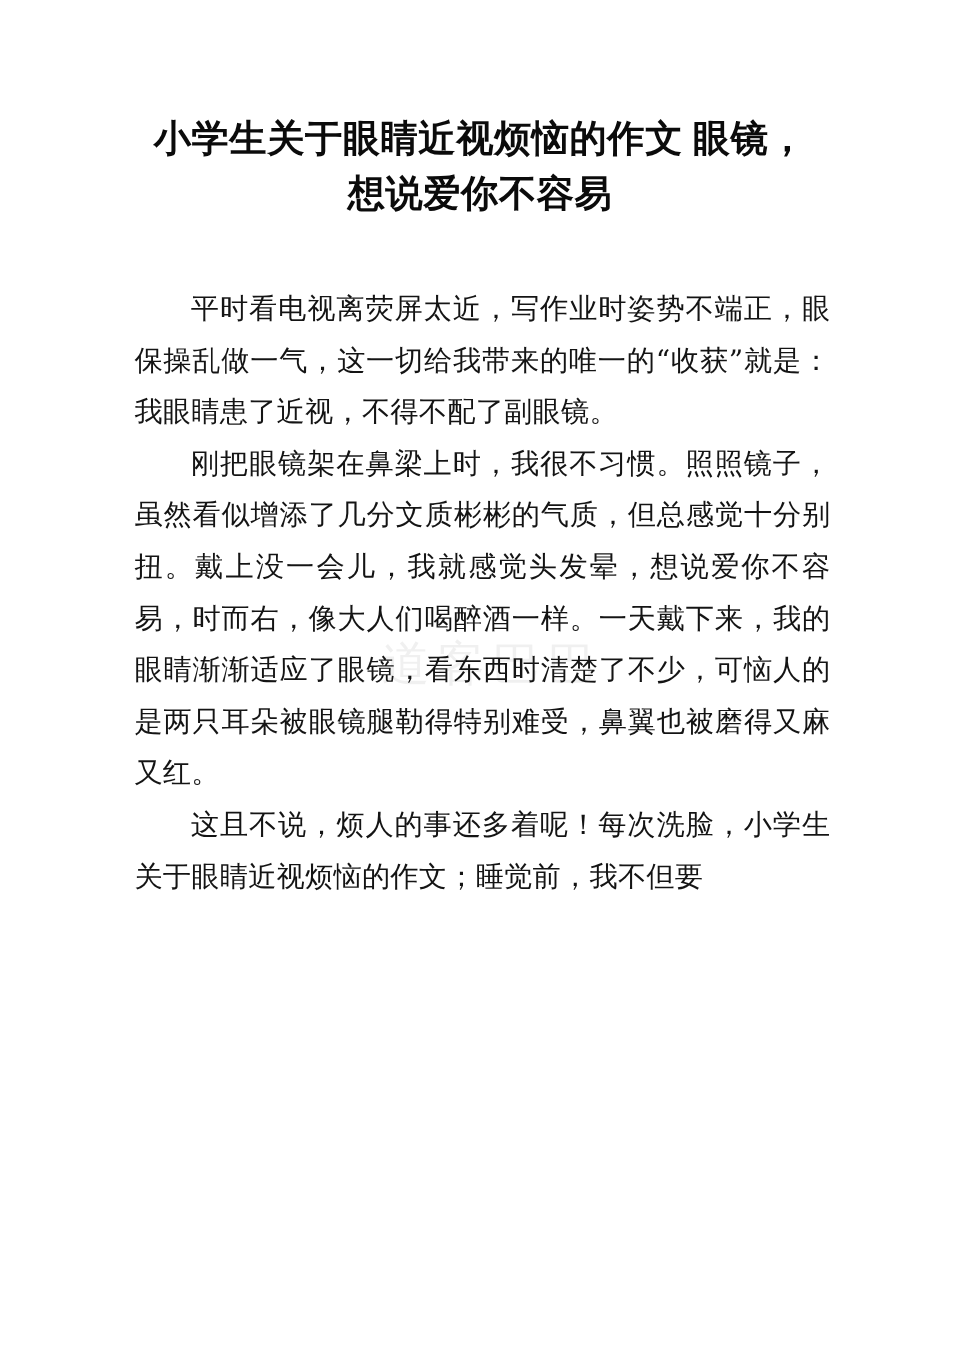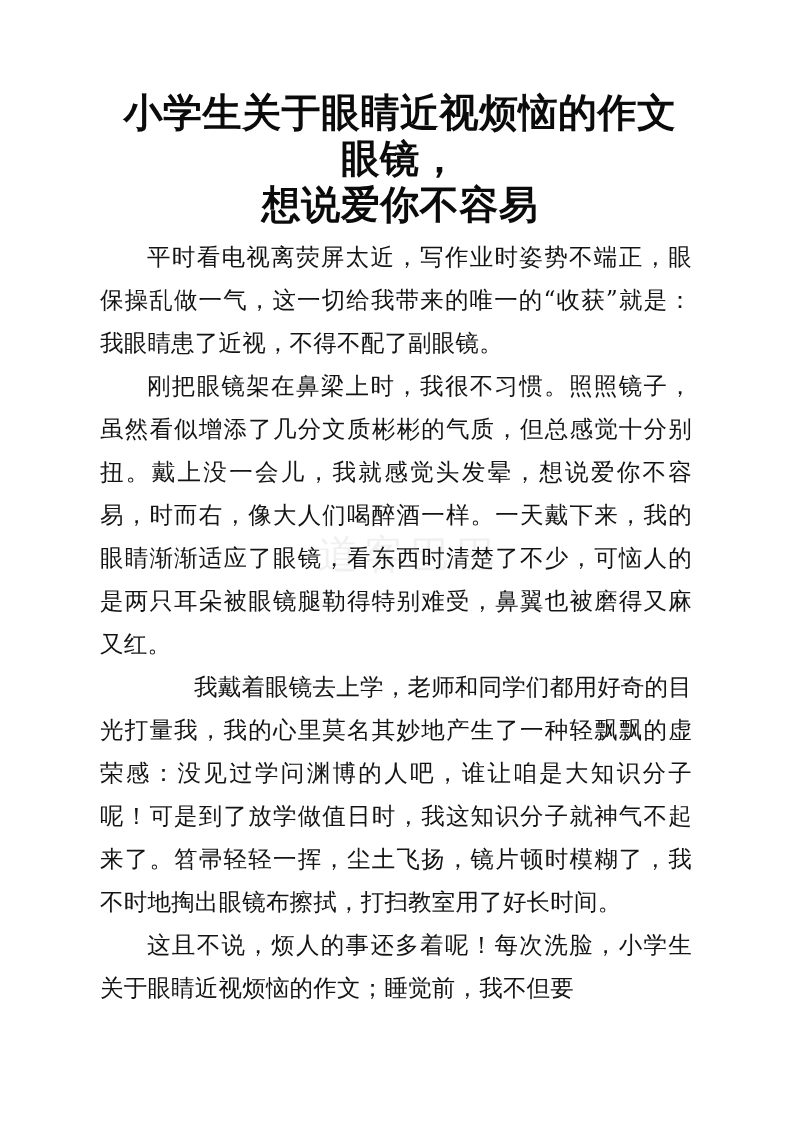--- a/index.html
+++ b/index.html
@@ -22,23 +22,23 @@
     box-sizing: border-box;
   }
 
   
   .doc-title {
     position: absolute;
     left: 100px;
     top: 93px;
     width: 600px;
     text-align: center;
-    font-family: Liberation Mono, monospace;
+    font-family: Liberation Serif, serif;
     font-weight: bold;
-    font-size: 39px;
+    font-size: 31px;
     line-height: 46px;
     color: #0b0b0b;
     letter-spacing: 0.5px;
     white-space: pre-line;
   }
 
   
   .doc-body {
     position: absolute;
     left: 100px;
@@ -51,21 +51,21 @@
     font-size: 23.5px;
     line-height: 43px;
     color: #141414;
     text-align: justify;
     text-justify: inter-character;
     margin: 0 0 0 0;
     letter-spacing: 0.2px;
     word-break: break-all;
   }
 
-  .para.indent-2 { text-indent: 2em; }
+  .para.indent-2 { text-indent: 2em; margin-left: 12px; }
   .para.indent-4 { text-indent: 4em; }
 
   
   .watermark {
     position: absolute;
     left: 0;
     top: 5px;
     width: 800px;
     height: 967px;
     pointer-events: none;
@@ -96,17 +96,16 @@
   <div class="watermark">
     <div class="watermark-text">道客巴巴</div>
   </div>
 
   <div class="doc-title">小学生关于眼睛近视烦恼的作文  眼镜，
 想说爱你不容易</div>
 
   <div class="doc-body">
     <p class="para indent-2">平时看电视离荧屏太近，写作业时姿势不端正，眼保操乱做一气，这一切给我带来的唯一的“收获”就是：我眼睛患了近视，不得不配了副眼镜。</p>
     <p class="para indent-2">刚把眼镜架在鼻梁上时，我很不习惯。照照镜子，虽然看似增添了几分文质彬彬的气质，但总感觉十分别扭。戴上没一会儿，我就感觉头发晕，想说爱你不容易，时而右，像大人们喝醉酒一样。一天戴下来，我的眼睛渐渐适应了眼镜，看东西时清楚了不少，可恼人的是两只耳朵被眼镜腿勒得特别难受，鼻翼也被磨得又麻又红。</p>
-    <p class="para indent-4">我戴着眼镜去上学，老师和同学们都用好奇的目光打量我，我的心里莫名其妙地产生了一种轻飘飘的虚荣感：没见过学问渊博的人吧，谁让咱是大知识分子呢！可是到了放学做值日时，我这知识分子就神气不起来了。笤帚轻轻一挥，尘土飞扬，镜片顿时模糊了，我不时地掏出眼镜布擦拭，打扫教室用了好长时间。</p>
     <p class="para indent-2">这且不说，烦人的事还多着呢！每次洗脸，小学生关于眼睛近视烦恼的作文；睡觉前，我不但要</p>
   </div>
 
 </div>
 
 </body></html>

